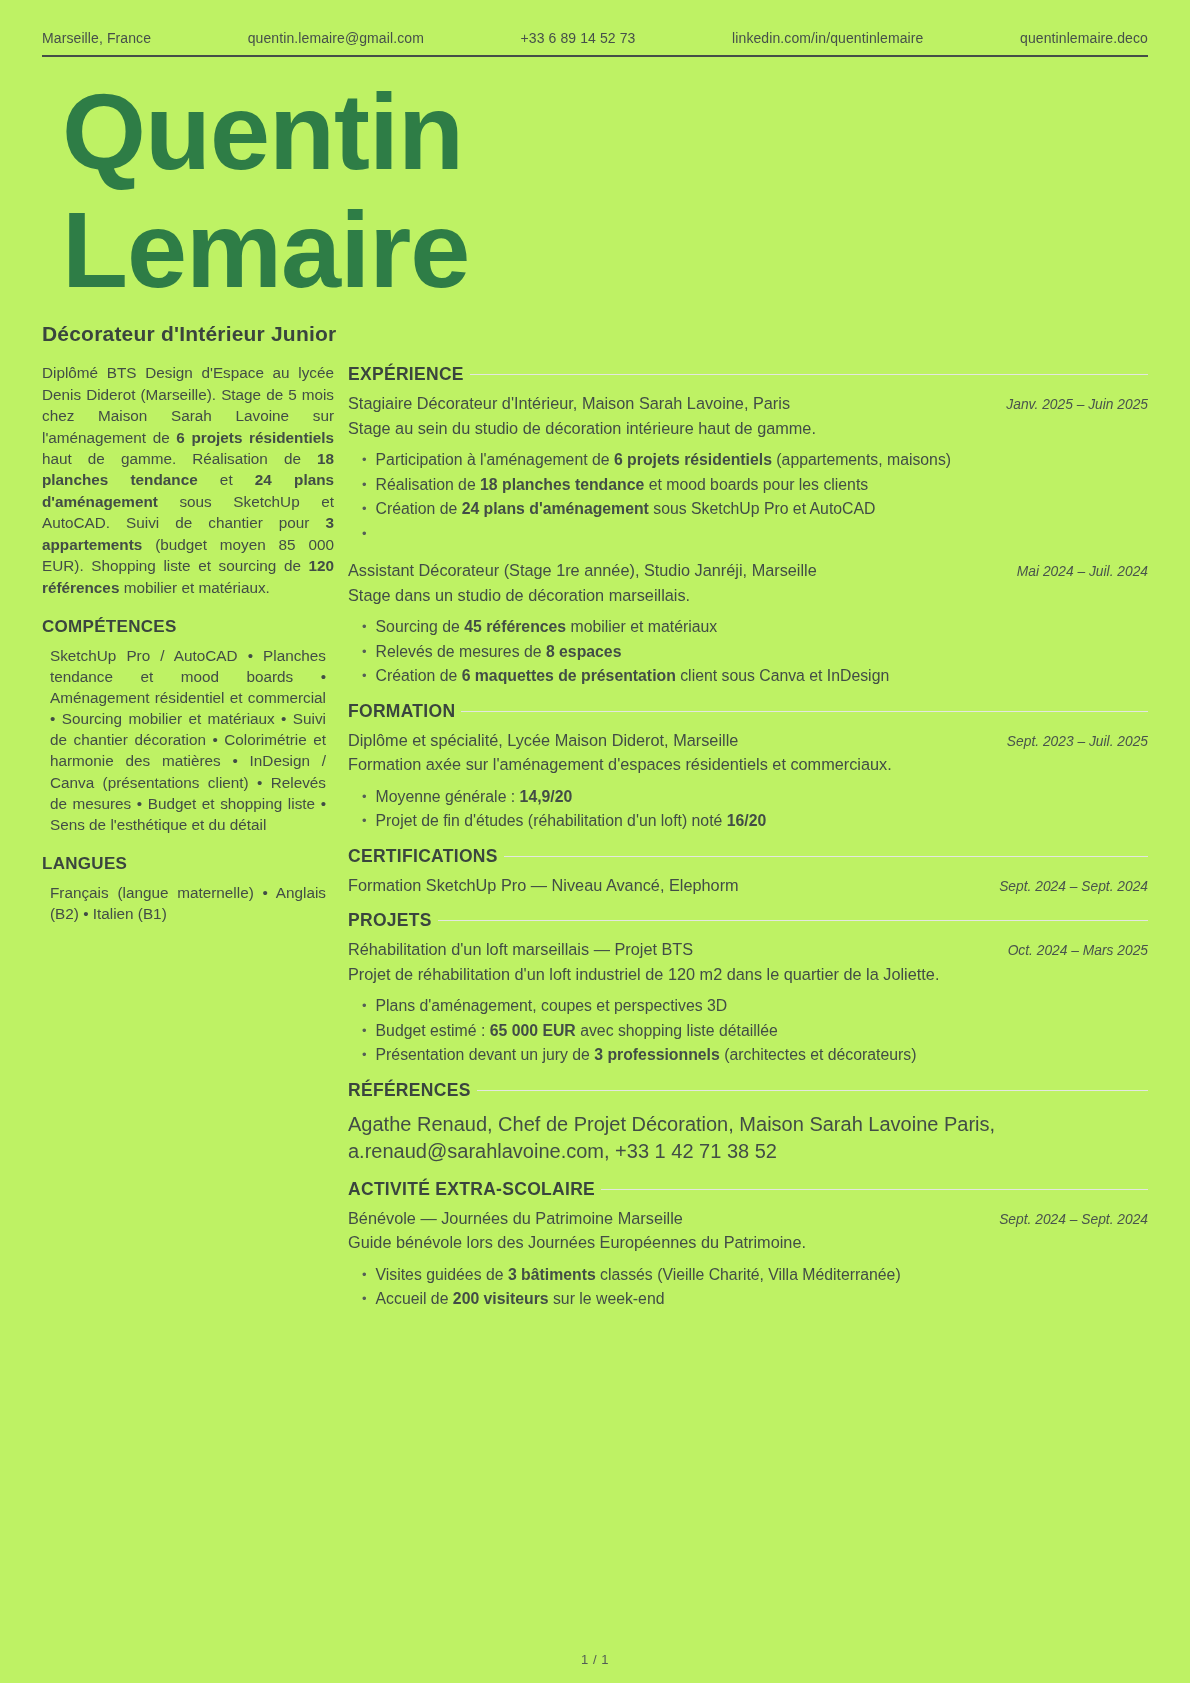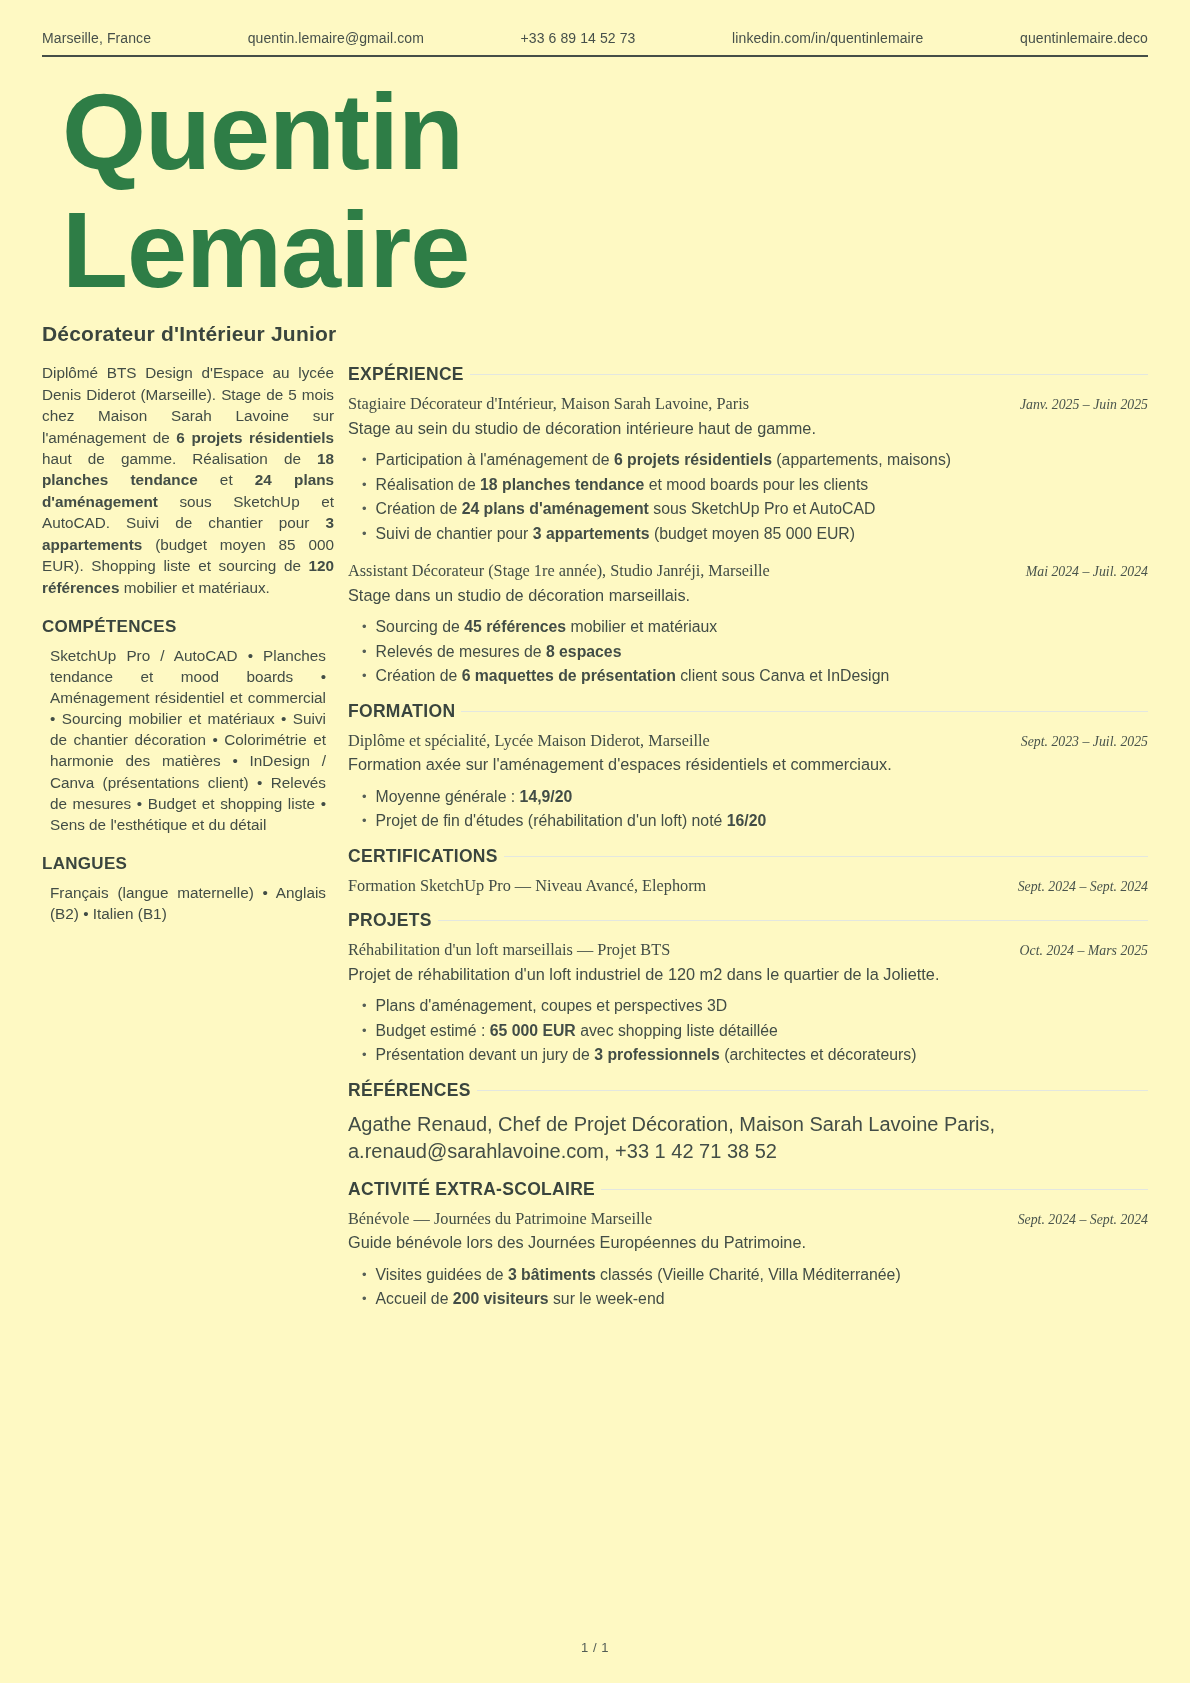--- a/index.html
+++ b/index.html
@@ -7,21 +7,21 @@
     background:#f3f6ef;
     font-family:"Liberation Sans", sans-serif;
     color:#424d46;
     -webkit-font-smoothing:antialiased;
   }
   .page{
     position:relative;
     width:1190px;
     height:1683px;
     margin:0 auto;
-    background:#fef9c3;
+    background:#bef264;
     box-sizing:border-box;
     padding:30px 42px 0 42px;
     overflow:hidden;
   }
   
   .contact-bar{
     display:flex;
     justify-content:space-between;
     align-items:baseline;
     font-size:14px;
@@ -106,21 +106,20 @@
     height:1px;
     background:#e3e7e0;
   }
   .entry{margin:0 0 16px 0;}
   .entry:last-child{margin-bottom:10px;}
   .entry-head{
     display:flex;
     justify-content:space-between;
     align-items:baseline;
     gap:29px;
-    font-family:Liberation Serif, serif;
   }
   .entry-title{
     font-size:16.3px;
     line-height:1.32;
     color:#424d46;
   }
   .entry-date{
     font-size:13.8px;
     font-style:italic;
     color:#49544c;
@@ -156,21 +155,21 @@
     color:#555f57;
     font-size:13px;
     line-height:1.65;
     flex:0 0 auto;
   }
   b{font-weight:bold;}
   
   .footer{
     position:absolute;
     left:0;
-    bottom:28px;
+    bottom:16px;
     width:100%;
     text-align:center;
     font-size:13px;
     color:#535d55;
     letter-spacing:.5px;
   }
 </style>
 </head>
 <body>
 
@@ -221,21 +220,20 @@
               <div class="bullet">
                 <span class="dot">•</span>
                 <span class="btext"><span>Réalisation de </span><b>18 planches tendance</b><span> et mood boards pour les clients</span></span>
               </div>
               <div class="bullet">
                 <span class="dot">•</span>
                 <span class="btext"><span>Création de </span><b>24 plans d'aménagement</b><span> sous SketchUp Pro et AutoCAD</span></span>
               </div>
               <div class="bullet">
                 <span class="dot">•</span>
-                <span class="btext"><span>Suivi de chantier pour </span><b>3 appartements</b><span> (budget moyen 85 000 EUR)</span></span>
               </div>
             </div>
           </div>
           <div class="entry">
             <div class="entry-head">
               <div class="entry-title"><span>Assistant Décorateur (Stage 1re année), Studio Janréji, Marseille</span></div>
               <div class="entry-date">Mai 2024 – Juil. 2024</div>
             </div>
             <div class="entry-sub">Stage dans un studio de décoration marseillais.</div>
             <div class="bullets">

